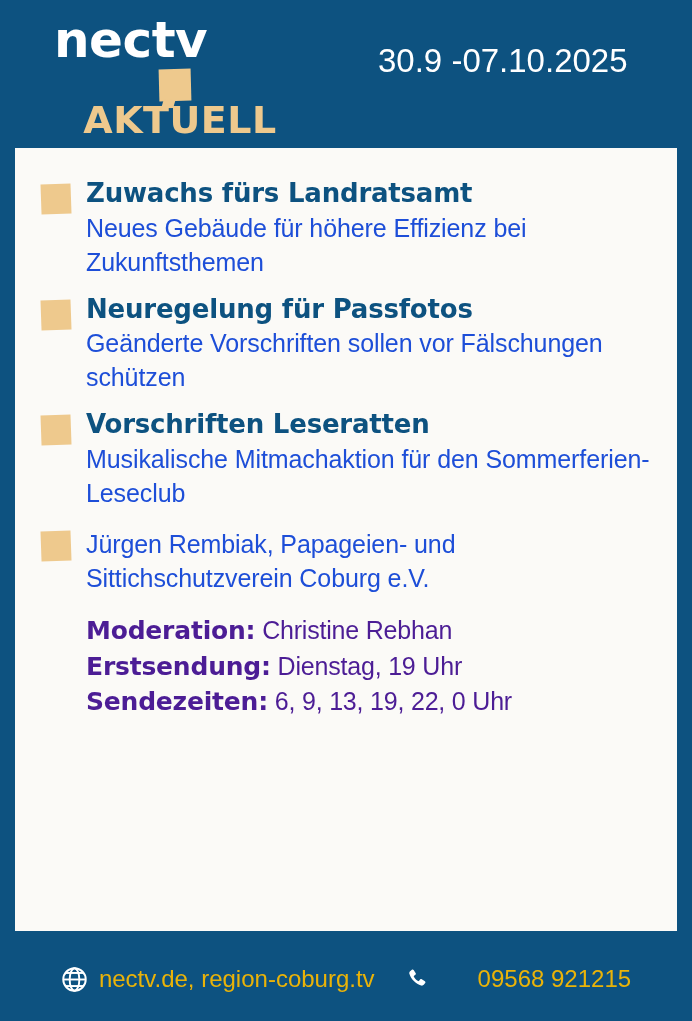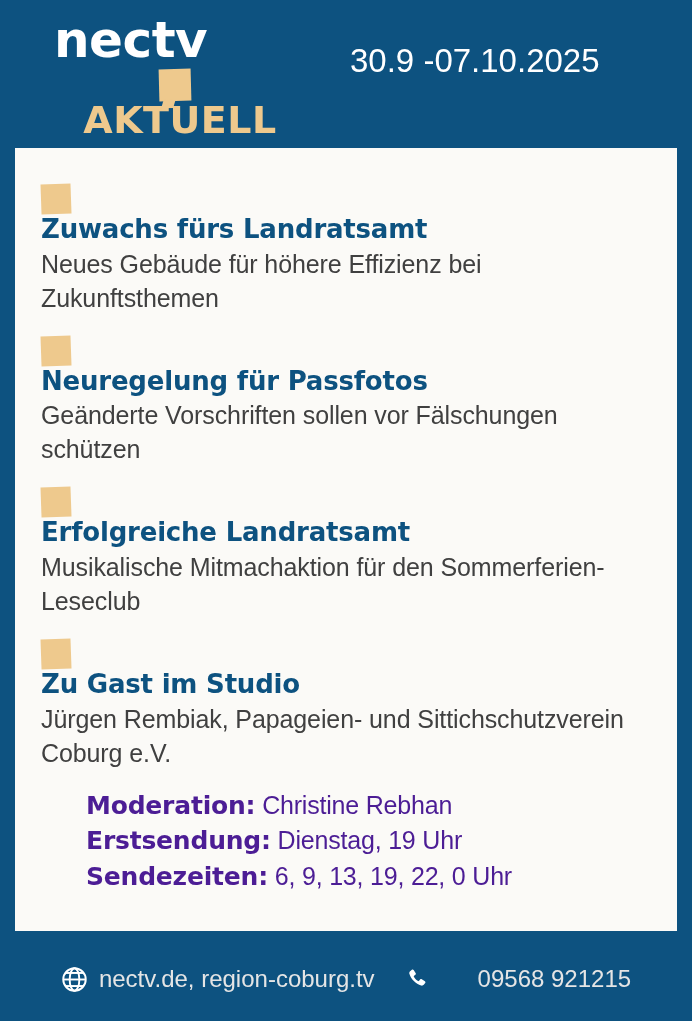--- a/index.html
+++ b/index.html
@@ -24,20 +24,21 @@
     padding: 0 15px 0 15px;
   }
 
   
   .header {
     height: 148px;
     display: flex;
     align-items: center;
     padding-left: 39px;
     padding-top: 6px;
+    gap: 28px;
   }
   .logo-block {
     position: relative;
     width: 252px;
   }
   .logo-word {
     font-size: 50px;
     font-weight: 700;
     color: #ffffff;
     letter-spacing: -0.5px;
@@ -91,42 +92,41 @@
   .card {
     background: #fbfaf7;
     flex: 1;
     margin-bottom: 12px;
     padding: 30px 26px 20px 26px;
   }
 
   .item {
     display: flex;
     margin-bottom: 15px;
-    flex-direction: column;
   }
   .bullet {
     width: 30px;
     height: 30px;
     background: #eec98d;
     flex: 0 0 30px;
     margin-top: 6px;
     margin-right: 15px;
     transform: rotate(-2deg);
   }
   .item-text { flex: 1; }
   .item-title {
     color: #0d5280;
     font-size: 26px;
     font-weight: 700;
     line-height: 1.18;
     letter-spacing: -0.2px;
     font-family: "DejaVu Sans", sans-serif;
   }
   .item-sub {
-    color: #404040;
+    color: #1d4ed8;
     font-size: 25px;
     font-weight: 400;
     line-height: 1.36;
     margin-top: 2px;
     letter-spacing: -0.1px;
   }
 
   .meta-block {
     margin-top: 18px;
     padding-left: 45px;
@@ -160,21 +160,21 @@
     margin-top: 2px;
   }
 
   
   .footer {
     height: 78px;
     display: flex;
     align-items: center;
     justify-content: center;
     gap: 18px;
-    color: #e5e5e5;
+    color: #eab308;
     font-size: 24px;
     padding-bottom: 6px;
   }
   .footer-group {
     display: flex;
     align-items: center;
     gap: 11px;
   }
   .footer-group.phone { margin-left: 12px; gap: 48px; }
   .globe-icon, .phone-icon { display: block; }
@@ -209,29 +209,28 @@
       <span class="bullet"></span>
       <div class="item-text">
         <div class="item-title">Neuregelung für Passfotos</div>
         <div class="item-sub">Geänderte Vorschriften sollen vor Fälschungen schützen</div>
       </div>
     </div>
 
     <div class="item">
       <span class="bullet"></span>
       <div class="item-text">
-        <div class="item-title">Erfolgreiche Landratsamt</div>
+        <div class="item-title">Vorschriften Leseratten</div>
         <div class="item-sub">Musikalische Mitmachaktion für den Sommerferien-Leseclub</div>
       </div>
     </div>
 
     <div class="item">
       <span class="bullet"></span>
       <div class="item-text">
-        <div class="item-title">Zu Gast im Studio</div>
         <div class="item-sub">Jürgen Rembiak, Papageien- und Sittichschutzverein Coburg e.V.</div>
       </div>
     </div>
 
     <div class="meta-block">
       <div class="meta-line">
         <b>Moderation:</b>
         <span>Christine Rebhan</span>
       </div>
       <div class="meta-line">

